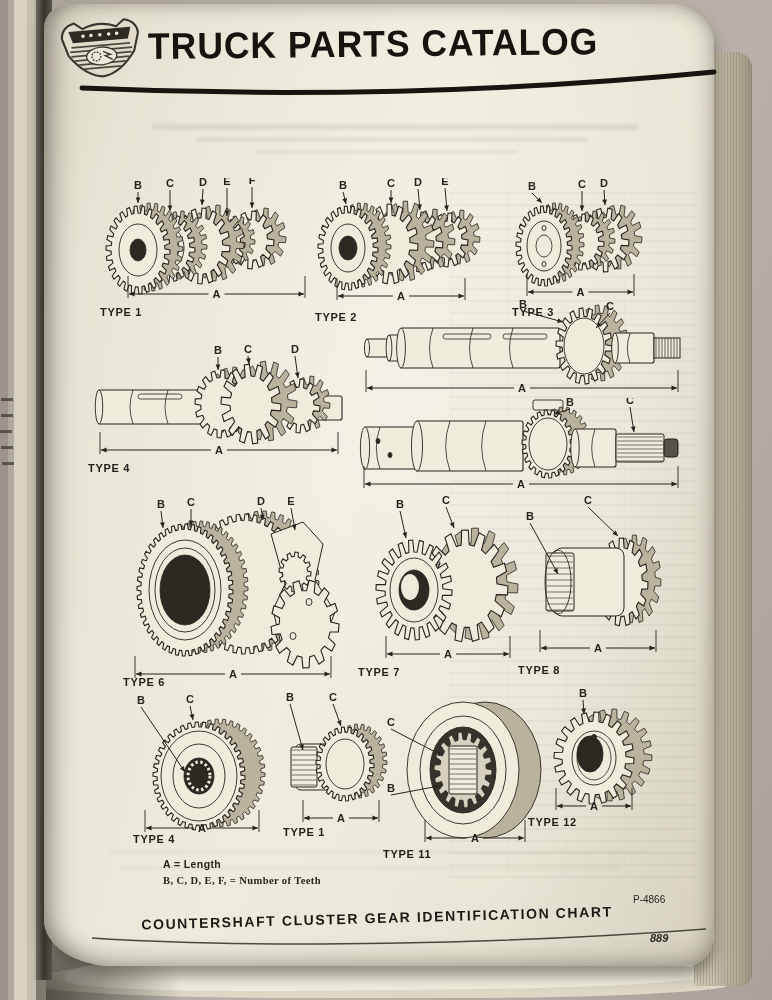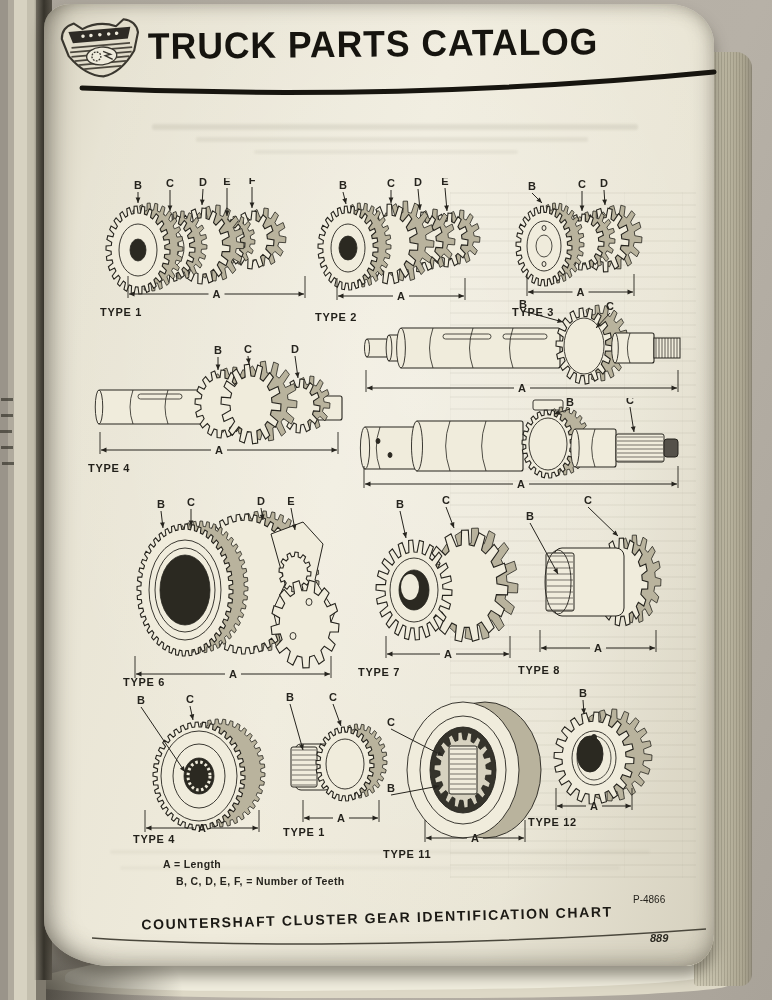--- a/index.html
+++ b/index.html
@@ -533,21 +533,21 @@
           <path d="M103,118L97.5,120.4L97.5,115.6Z" fill="#26241e"></path>
           <text x="66" y="122" text-anchor="middle">A</text>
           <text x="55" y="9" text-anchor="middle">B</text>
           <line x1="55" y1="12" x2="56" y2="26" stroke="#26241e" stroke-width="1"></line>
           <path d="M56,26L53.2,20.7L58.0,20.3Z" fill="#26241e"></path>
         </svg>
         <div class="fig-caption">TYPE 12</div>
       </div>
 
     <div class="legend-line" style="left:163px;top:858px;">A = Length</div>
-    <div class="legend-line" style="left:176px;top:875px;">B, C, D, E, F, = Number of Teeth</div>
+    <div class="legend-line" style="left:163px;top:875px;font-family:Liberation Serif, serif;">B, C, D, E, F, = Number of Teeth</div>
     <div class="plate-num">P-4866</div>
     <div class="footer-title">COUNTERSHAFT CLUSTER GEAR IDENTIFICATION CHART</div>
     <svg class="footer-rule" viewBox="0 0 624 28">
       <path d="M4,16 C170,27 420,22 618,7" fill="none" stroke="#4a473c" stroke-width="1.6"></path>
     </svg>
     <div class="page-num">889</div>
   </div>
 </div>
 
 </body></html>

